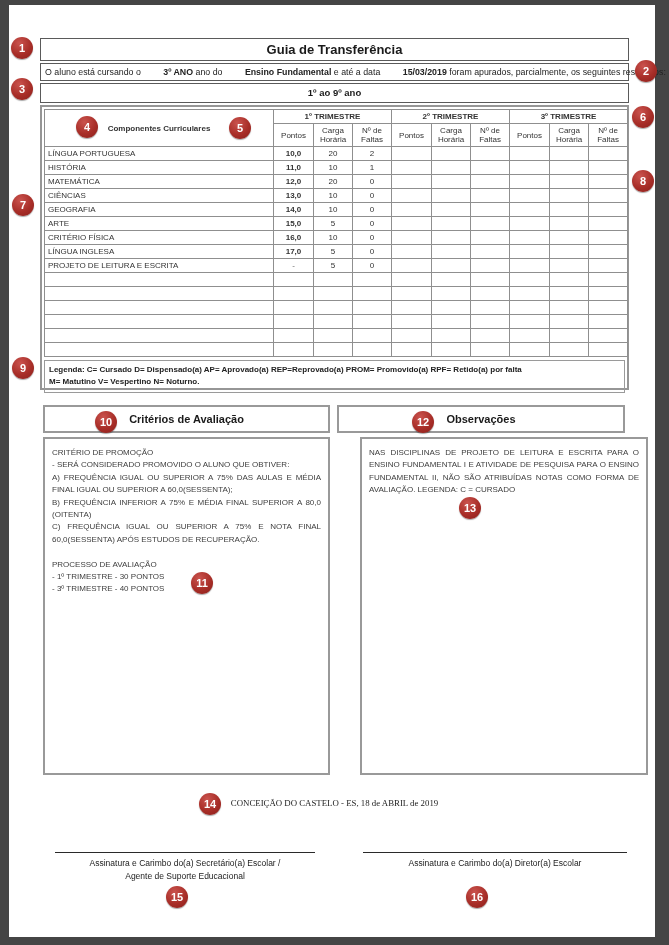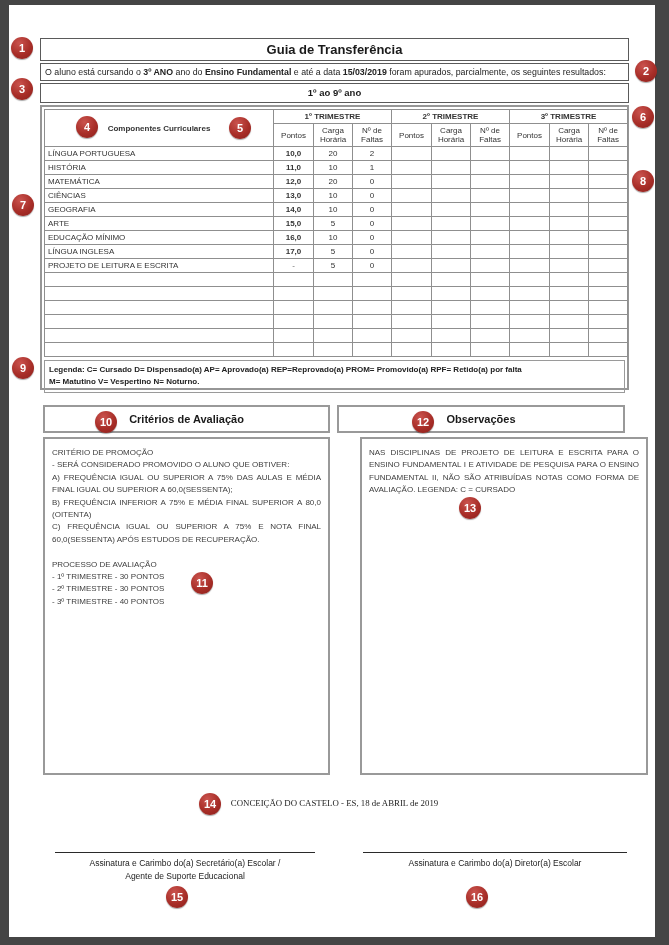--- a/index.html
+++ b/index.html
@@ -8,21 +8,21 @@
   .screen { position:relative; width:669px; height:945px; background:#454545; overflow:hidden; }
   .page { position:absolute; left:9px; top:5px; width:646px; height:932px; background:#ffffff; }
 
   
   .title-box { position:absolute; left:40px; top:38px; width:589px; height:23px;
     border:1px solid #5a5a5a; text-align:center; font-size:13px; font-weight:bold;
     line-height:21px; color:#1a1a1a; background:#fff; }
   .info-box { position:absolute; left:40px; top:63px; width:589px; height:18px;
     border:1px solid #5a5a5a; font-size:8.8px; line-height:16px; color:#222;
     padding-left:4px; background:#fff; white-space:nowrap; }
-  .info-box b { font-weight:bold; }
+  .info-box b { font-weight:bold;margin-left:20px; }
   .year-box { position:absolute; left:40px; top:83px; width:589px; height:20px;
     border:1px solid #5a5a5a; text-align:center; font-weight:bold; font-size:9.5px;
     line-height:18px; color:#1a1a1a; background:#fff; }
 
   
   .table-wrap { position:absolute; left:40px; top:105px; width:589px; height:285px;
     border:2px solid #969696; padding:2px; background:#fff; }
   table.grades { border-collapse:collapse; table-layout:fixed; width:583px; }
   table.grades th, table.grades td { border:1px solid #8f8f8f; font-size:8px; color:#333;
     overflow:hidden; }
@@ -179,21 +179,21 @@
             <td class="val">5</td>
             <td class="val">0</td>
             <td class="val group-start"></td>
             <td class="val"></td>
             <td class="val"></td>
             <td class="val group-start"></td>
             <td class="val"></td>
             <td class="val"></td>
           </tr>
           <tr>
-            <td class="subject">EDUCAÇÃO MÍNIMO</td>
+            <td class="subject">CRITÉRIO FÍSICA</td>
             <td class="val group-start pontos">16,0</td>
             <td class="val">10</td>
             <td class="val">0</td>
             <td class="val group-start"></td>
             <td class="val"></td>
             <td class="val"></td>
             <td class="val group-start"></td>
             <td class="val"></td>
             <td class="val"></td>
           </tr>
@@ -304,21 +304,20 @@
   <div class="section-header crit-header">Critérios de Avaliação</div>
   <div class="section-body crit-body" id="criteria-body">
       <div class="para">CRITÉRIO DE PROMOÇÃO</div>
       <div class="para">- SERÁ CONSIDERADO PROMOVIDO O ALUNO QUE OBTIVER:</div>
       <div class="para">A) FREQUÊNCIA IGUAL OU SUPERIOR A 75% DAS AULAS E MÉDIA FINAL IGUAL OU SUPERIOR A 60,0(SESSENTA);</div>
       <div class="para">B) FREQUÊNCIA INFERIOR A 75% E MÉDIA FINAL SUPERIOR A 80,0 (OITENTA)</div>
       <div class="para">C) FREQUÊNCIA IGUAL OU SUPERIOR A 75% E NOTA FINAL 60,0(SESSENTA) APÓS ESTUDOS DE RECUPERAÇÃO.</div>
       <div class="para-gap"></div>
       <div class="para">PROCESSO DE AVALIAÇÃO</div>
       <div class="para">- 1º TRIMESTRE - 30 PONTOS</div>
-      <div class="para">- 2º TRIMESTRE - 30 PONTOS</div>
       <div class="para">- 3º TRIMESTRE - 40 PONTOS</div>
     </div>
 
   <div class="section-header obs-header">Observações</div>
   <div class="section-body obs-body">
     <div class="para">NAS DISCIPLINAS DE PROJETO DE LEITURA E ESCRITA PARA O ENSINO FUNDAMENTAL I E ATIVIDADE DE PESQUISA PARA O ENSINO FUNDAMENTAL II, NÃO SÃO ATRIBUÍDAS NOTAS COMO FORMA DE AVALIAÇÃO. LEGENDA: C = CURSADO</div>
   </div>
 
   <div class="date-line">CONCEIÇÃO DO CASTELO - ES, 18 de ABRIL de 2019</div>
 

